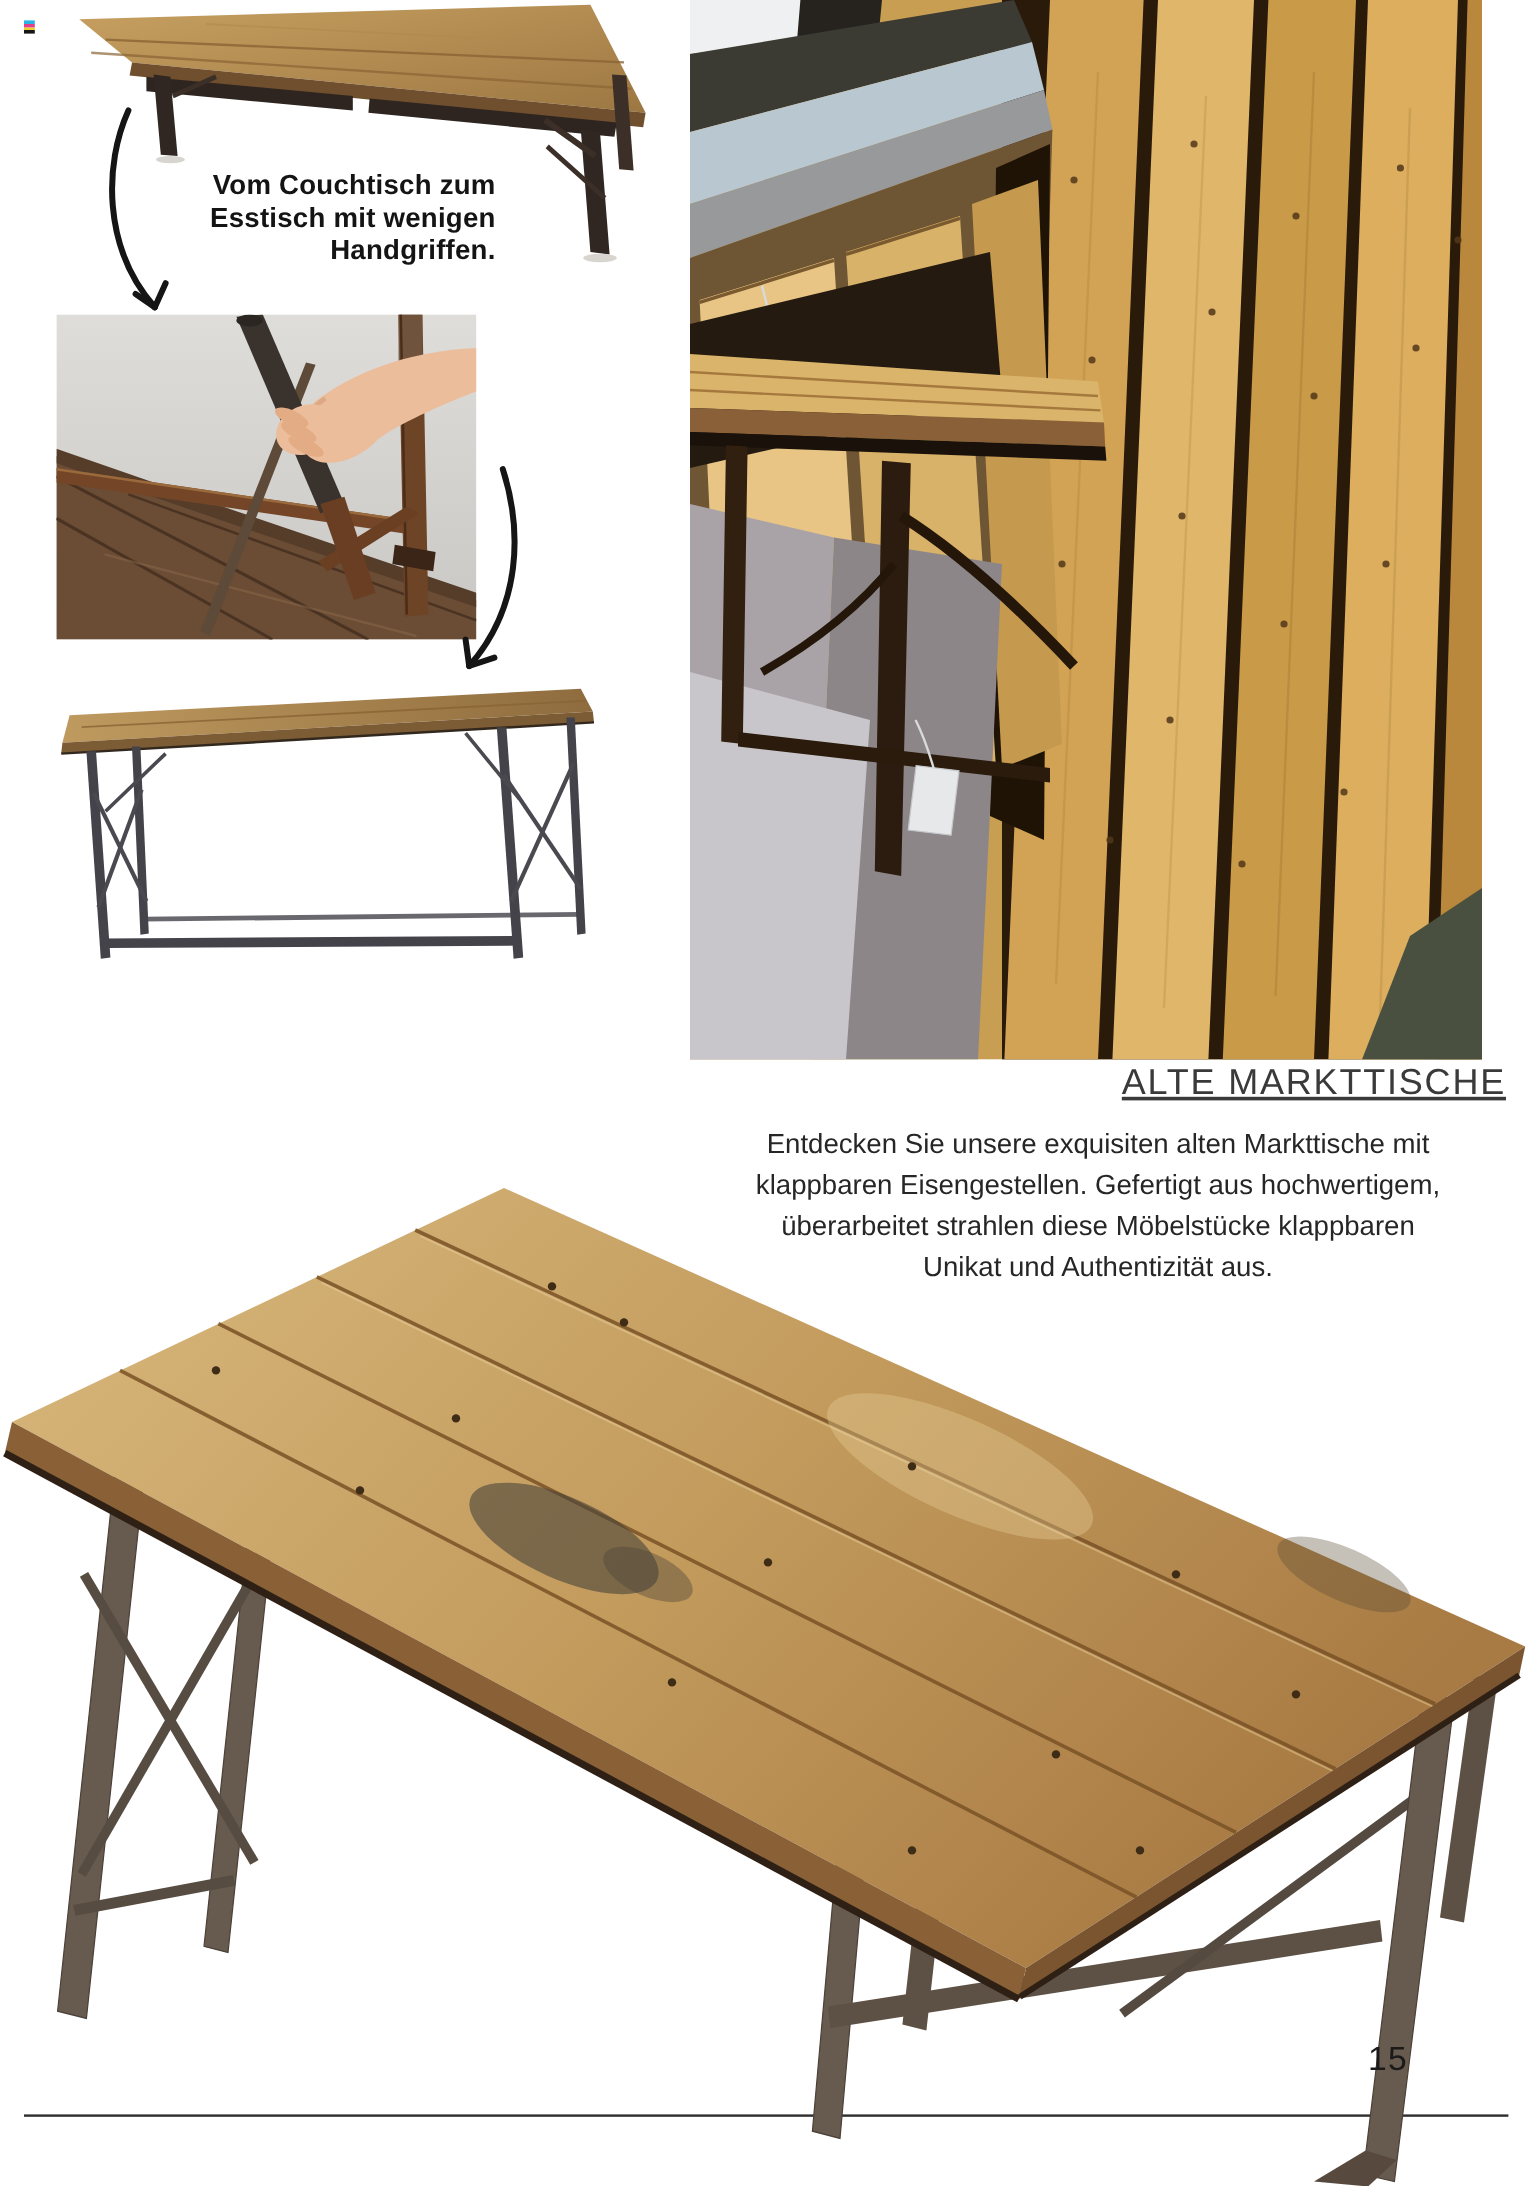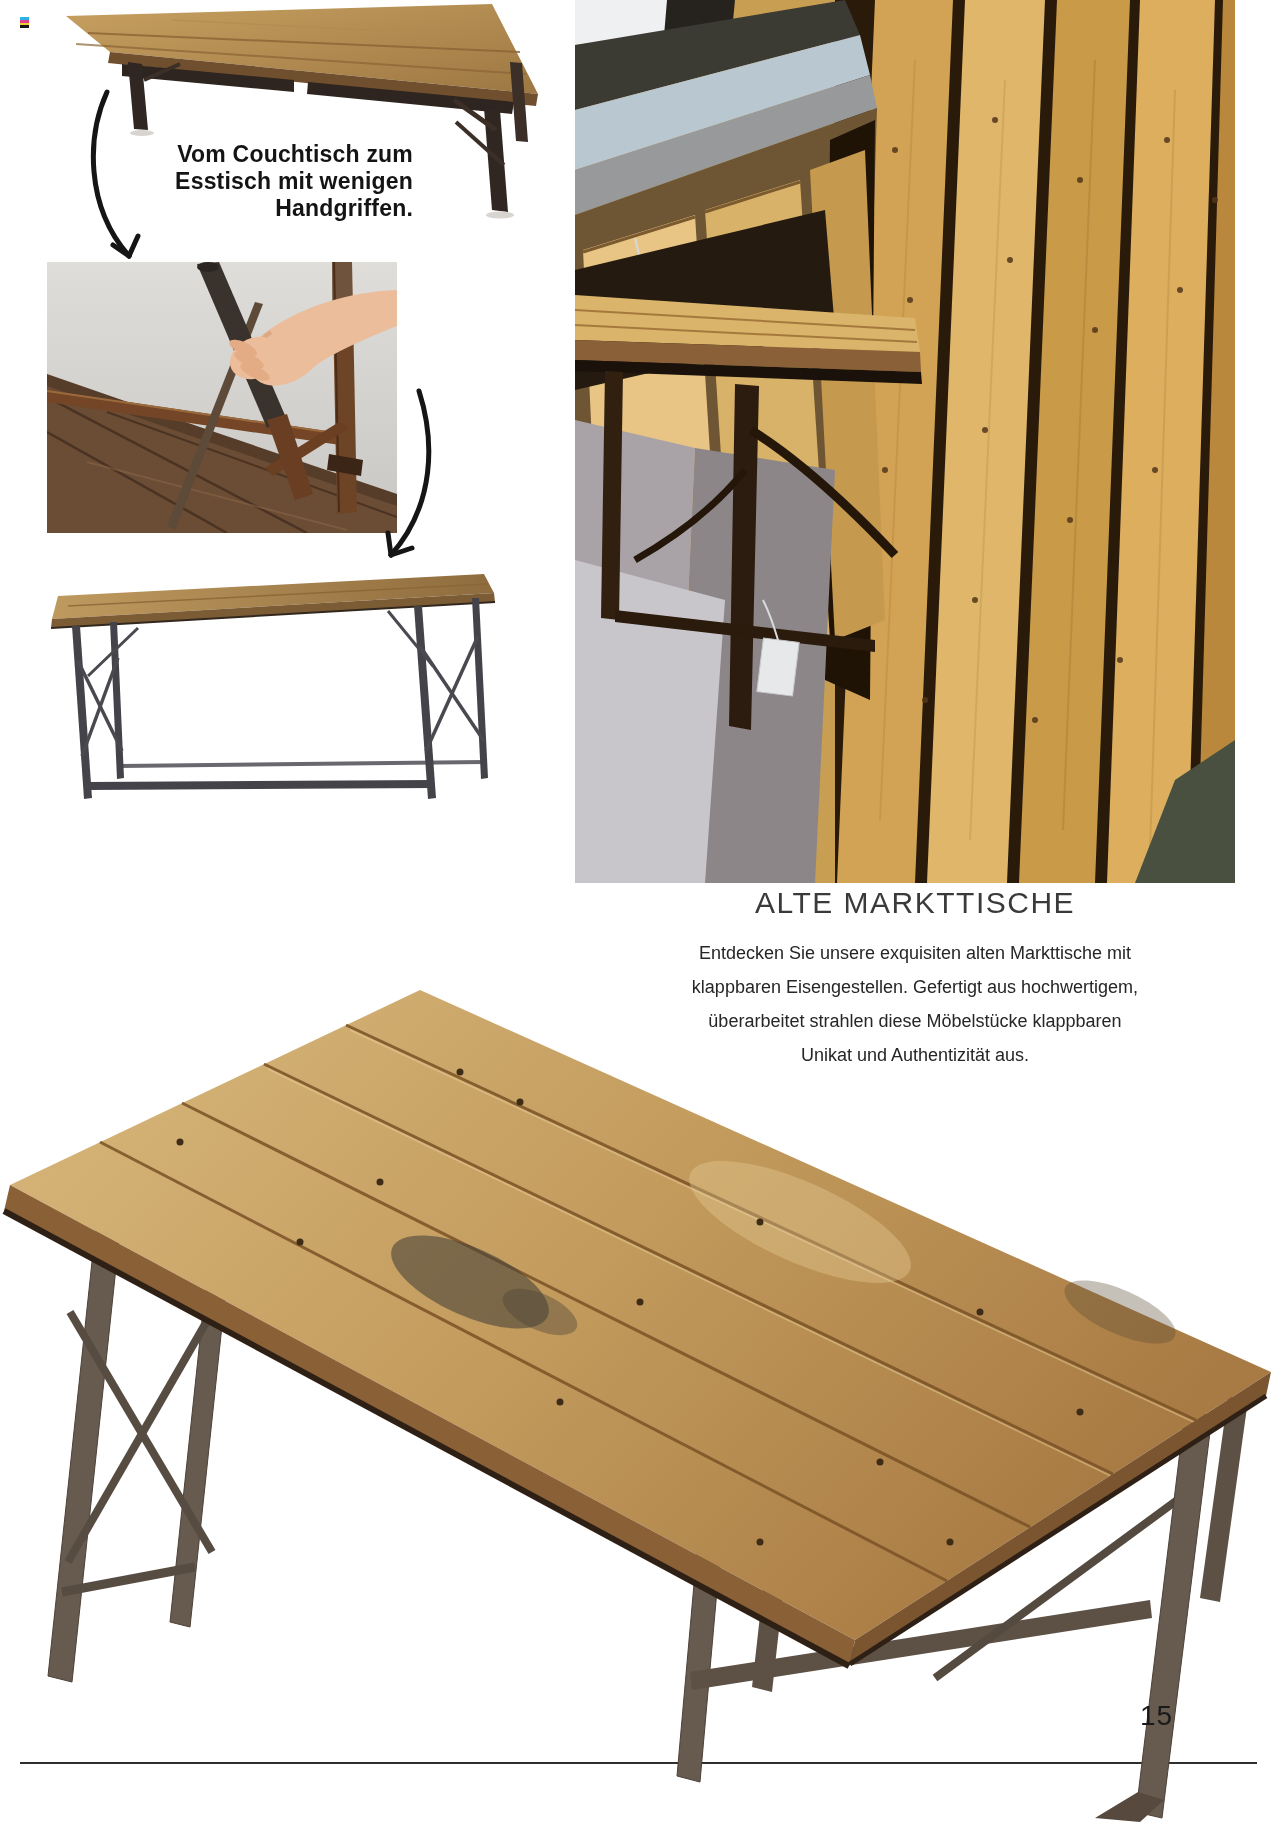--- a/index.html
+++ b/index.html
@@ -13,26 +13,26 @@
   .regmark span{flex:1;}
   
   .callout{
     left:133px;top:141px;width:280px;
     font-weight:700;font-size:23px;line-height:27px;color:#141414;
     letter-spacing:0.2px;
     text-align:right;
   }
   
   .sec-title{
-    left:575px;top:886px;width:680px;text-align:center;
-    font-size:30px;letter-spacing:1.5px;color:#3a3a3a;font-weight:400;
+    left:575px;top:886px;width:680px;text-align:right;
+    font-size:30px;letter-spacing:1.5px;color:#3a3a3a;font-weight:400;text-decoration:underline;
   }
   .sec-par{
     left:565px;top:936px;width:700px;text-align:center;
-    font-size:18px;line-height:34px;color:#262626;
+    font-size:23px;line-height:34px;color:#262626;
   }
   
   .rule{left:20px;top:1762px;width:1237px;height:2px;background:#2e2e2e;z-index:1;}
   .folio{
     left:1140px;top:1700px;width:122px;text-align:left;
     font-size:28px;color:#1a1a1a;z-index:3;letter-spacing:1px;
   }
   .ph{display:block;}
   .z2{z-index:2;}
 </style>

